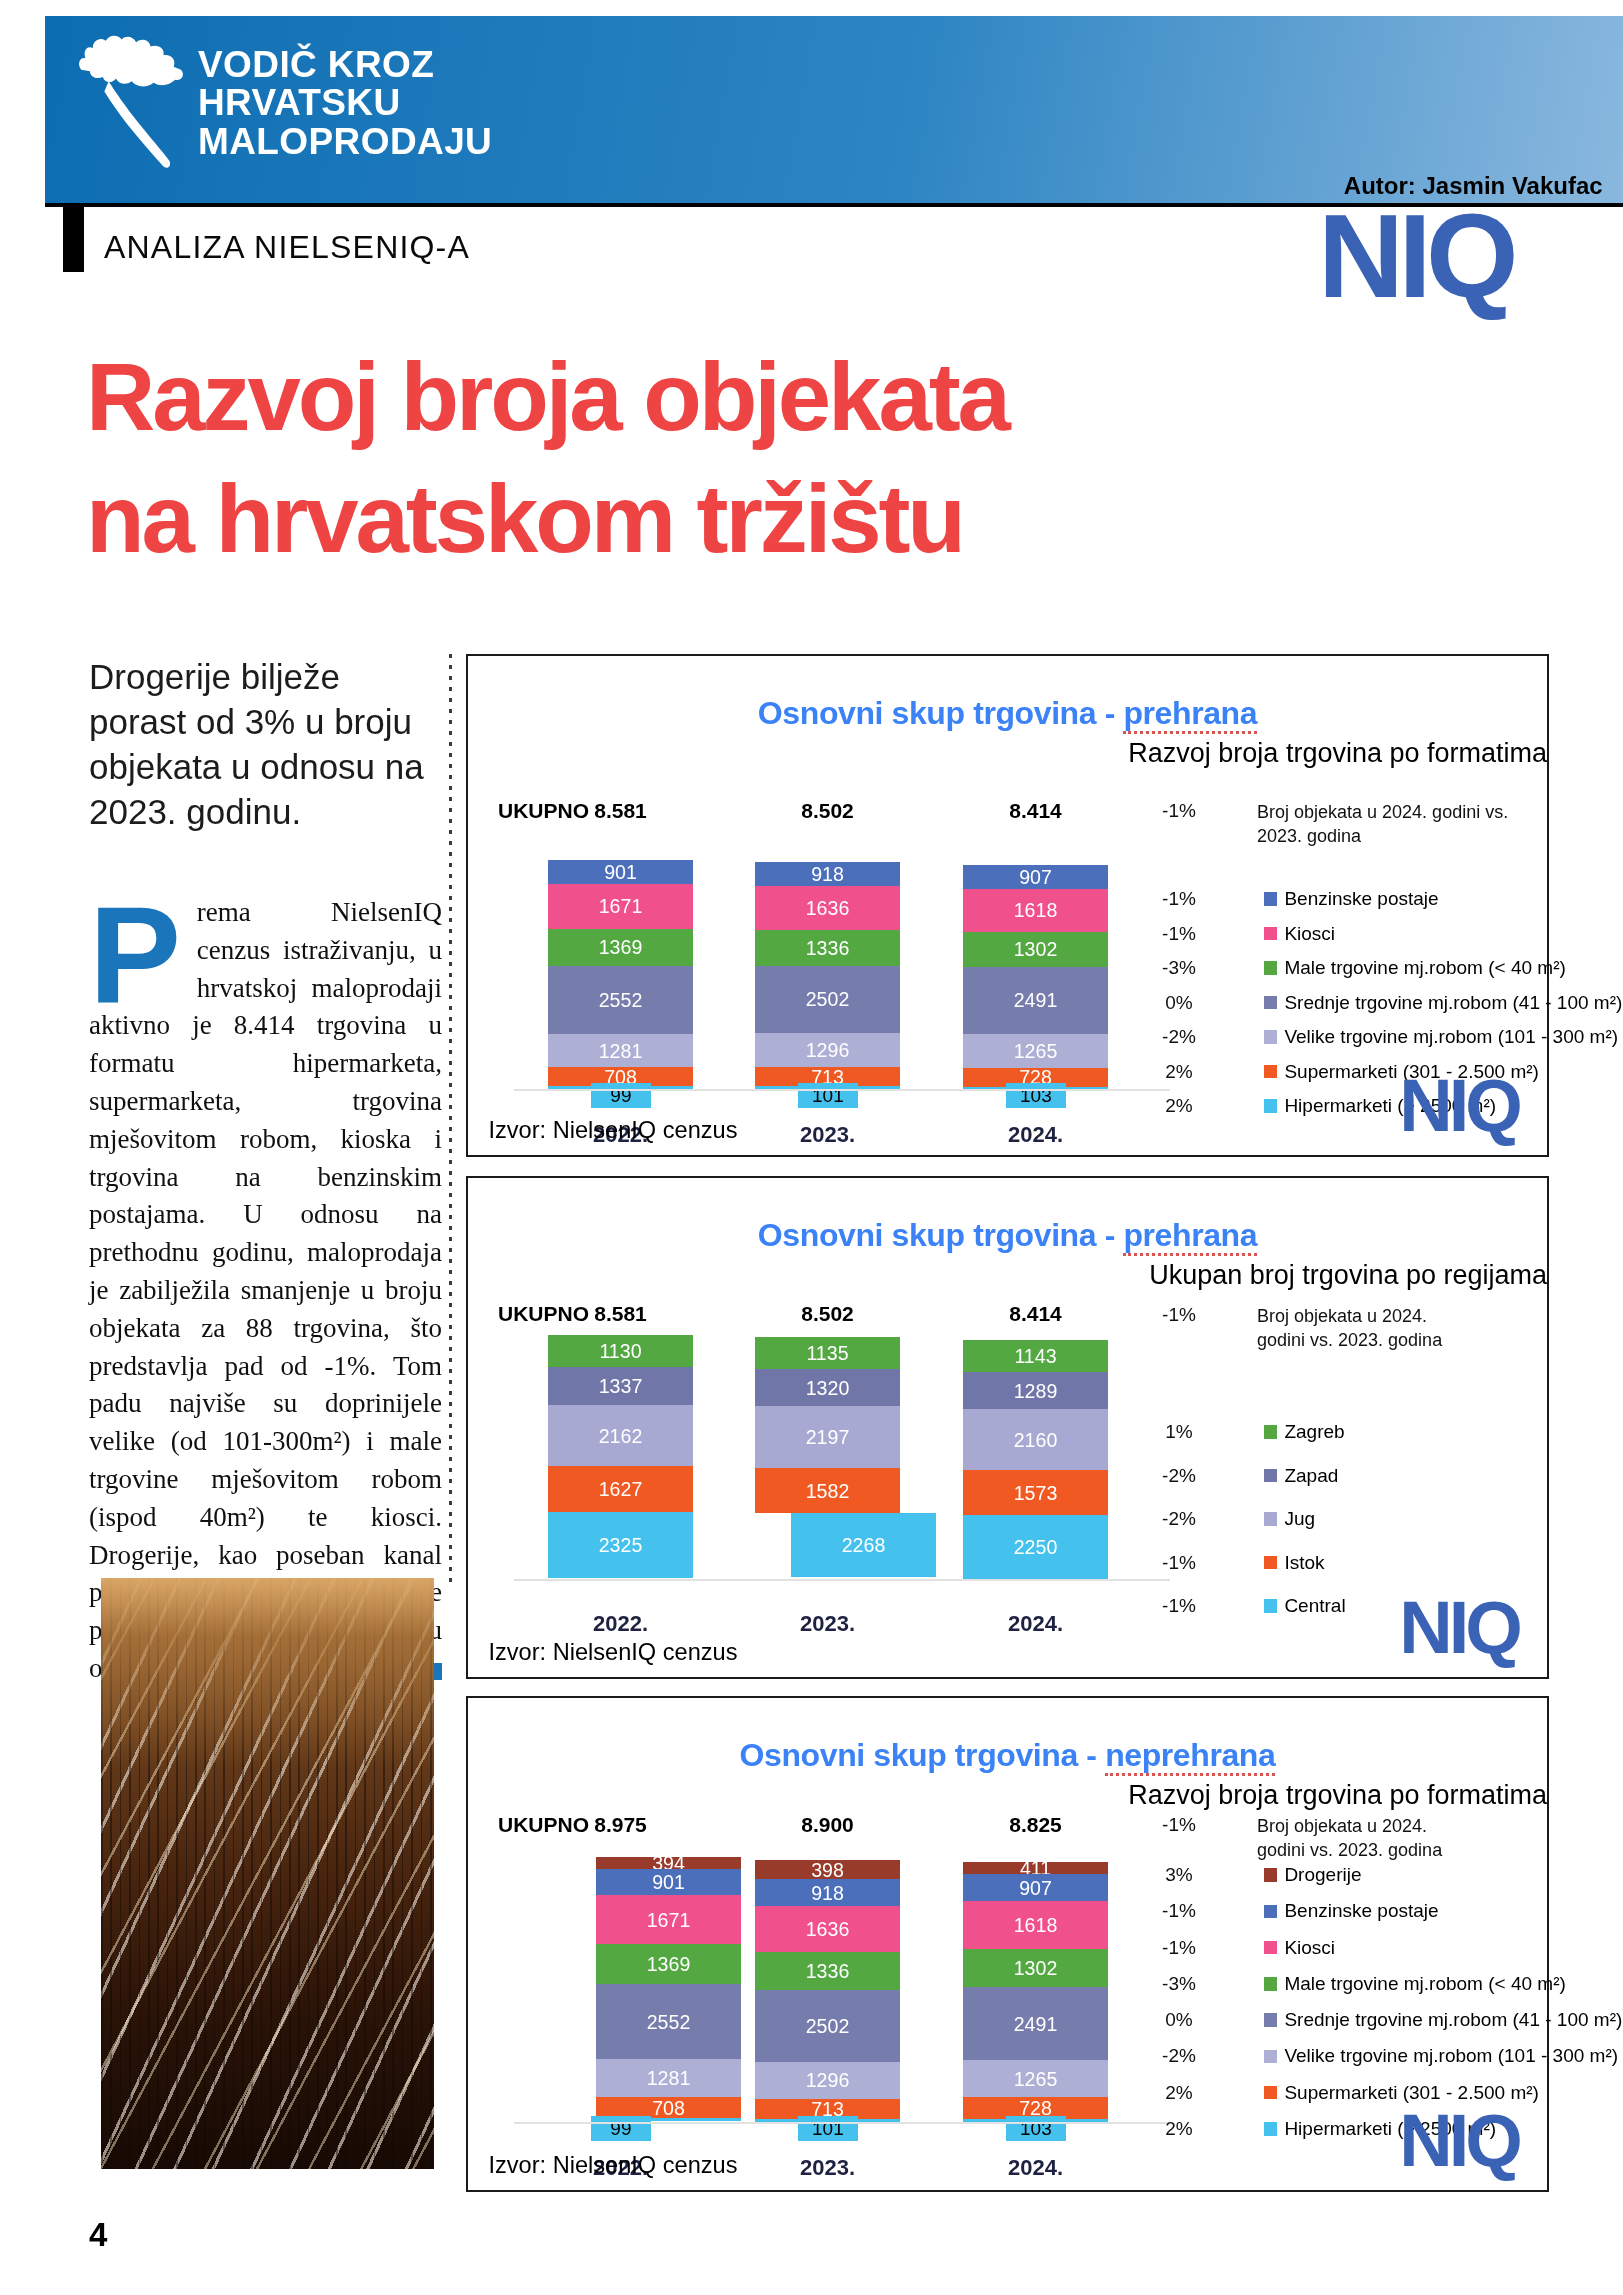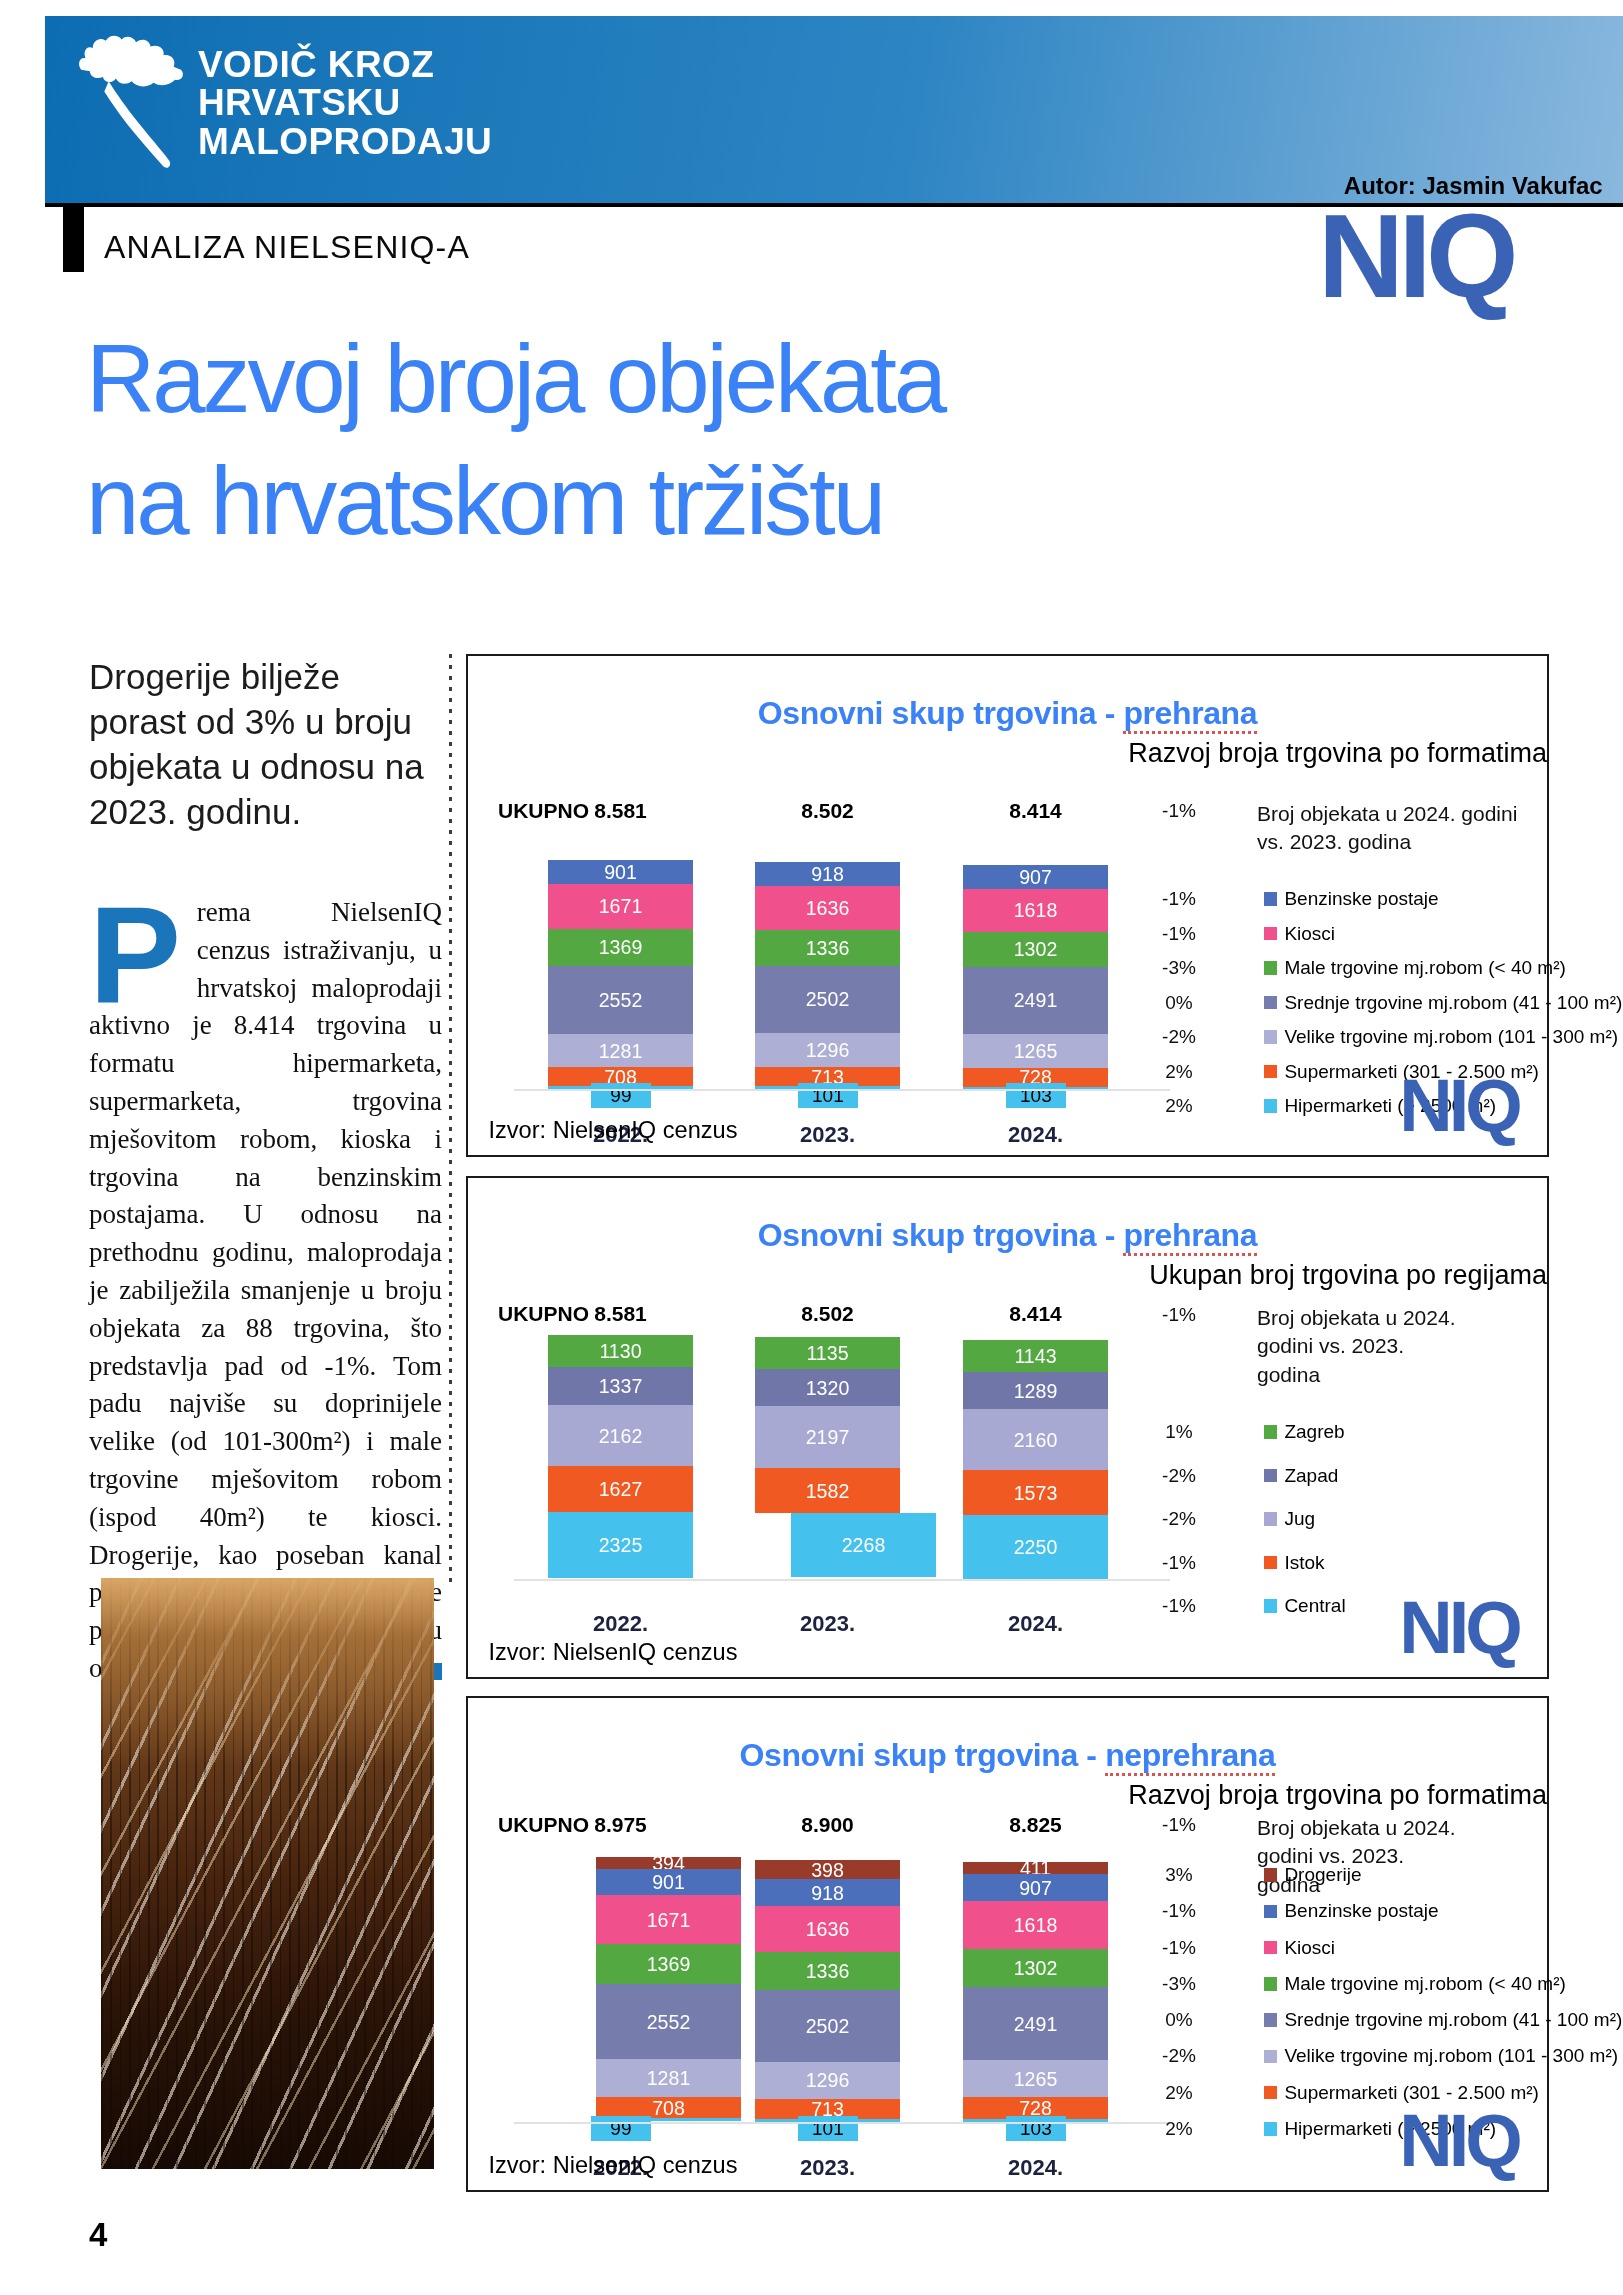--- a/index.html
+++ b/index.html
@@ -15,22 +15,22 @@
                 font-size:37px;line-height:1.04;letter-spacing:0.4px;}
   .banner-author{position:absolute;right:20.4px;bottom:3.1px;color:#000;font-weight:700;font-size:24px;}
 
   
   .kicker-bar{position:absolute;left:63px;top:203px;width:21px;height:69px;background:#000;}
   .kicker{position:absolute;left:104px;top:229px;font-size:32px;letter-spacing:1.2px;color:#0a0a0a;}
   .niq-top{position:absolute;left:1318px;top:196px;font-size:119px;font-weight:800;
            color:#3a62b5;letter-spacing:-5.5px;line-height:1;}
 
   
-  .headline{position:absolute;left:86px;top:318px;font-size:96px;font-weight:400;
-            letter-spacing:-3.1px;line-height:1.27;color:#3b82f6;white-space:nowrap;}
+  .headline{position:absolute;left:86px;top:336px;font-size:96px;font-weight:700;
+            letter-spacing:-3.1px;line-height:1.27;color:#ef4444;white-space:nowrap;}
 
   
   .lede{position:absolute;left:89px;top:654px;width:355px;font-size:35px;line-height:1.29;
         color:#1c1c1c;}
   .divider{position:absolute;left:449px;top:654px;width:3.1px;height:931px;
            background:repeating-linear-gradient(180deg,#3c3c3c 0 3.9px,transparent 3.9px 11px);}
   .body-copy{position:absolute;left:89px;top:894px;width:353px;
              font-family:"Liberation Serif",serif;font-size:27px;line-height:1.40;
              text-align:justify;color:#101010;}
   .dropcap{float:left;font-family:"Liberation Sans",sans-serif;font-weight:700;
@@ -49,21 +49,21 @@
   
   .chart{position:absolute;left:466px;width:1083px;background:#fff;border:2.4px solid #1a1a1a;box-sizing:border-box;}
   .c-title{position:absolute;left:0;top:39px;width:100%;text-align:center;
            font-size:32px;font-weight:700;letter-spacing:-0.4px;color:#3b82f6;}
   .c-title .spellcheck{border-bottom:3.1px dotted #d9534f;}
   .c-sub{position:absolute;left:0;top:82px;width:100%;text-align:right;
          font-size:27px;font-weight:500;color:#000;}
   .u-label{position:absolute;left:30px;font-size:21px;font-weight:700;color:#000;}
   .u-total{position:absolute;width:145px;text-align:center;font-size:21px;font-weight:700;color:#000;}
   .u-change{position:absolute;left:664px;width:94px;text-align:center;font-size:19px;color:#111;}
-  .c-note{position:absolute;left:789px;font-size:21px;line-height:1.35;color:#111;}
+  .c-note{position:absolute;left:789px;font-size:18px;line-height:1.35;color:#111;}
   .bar-col{position:absolute;width:145px;display:flex;flex-direction:column;}
   .seg{position:relative;width:100%;}
   .seg-label{position:absolute;left:0;top:50%;transform:translateY(-50%);width:100%;
              text-align:center;color:#fff;font-size:19.6px;}
   .axis{position:absolute;left:46px;width:656px;height:2.4px;background:#e2e2e2;}
   .chip{position:absolute;background:#45c1ed;color:#000;font-size:19px;padding:1.6px 7.9px;}
   .xlabel{position:absolute;width:145px;text-align:center;font-size:22px;font-weight:700;color:#1d2240;}
   .legend{position:absolute;left:664px;width:401px;display:flex;flex-direction:column;
           justify-content:space-between;}
   .legend-row{display:flex;align-items:center;}

